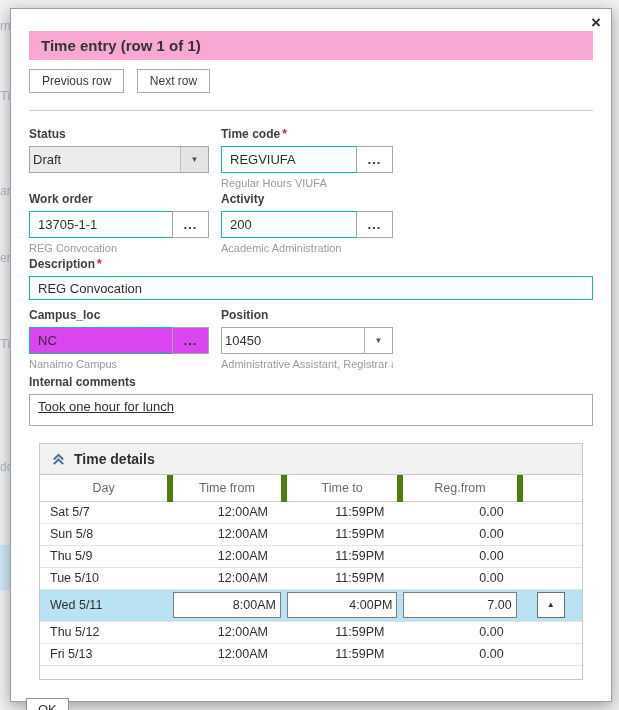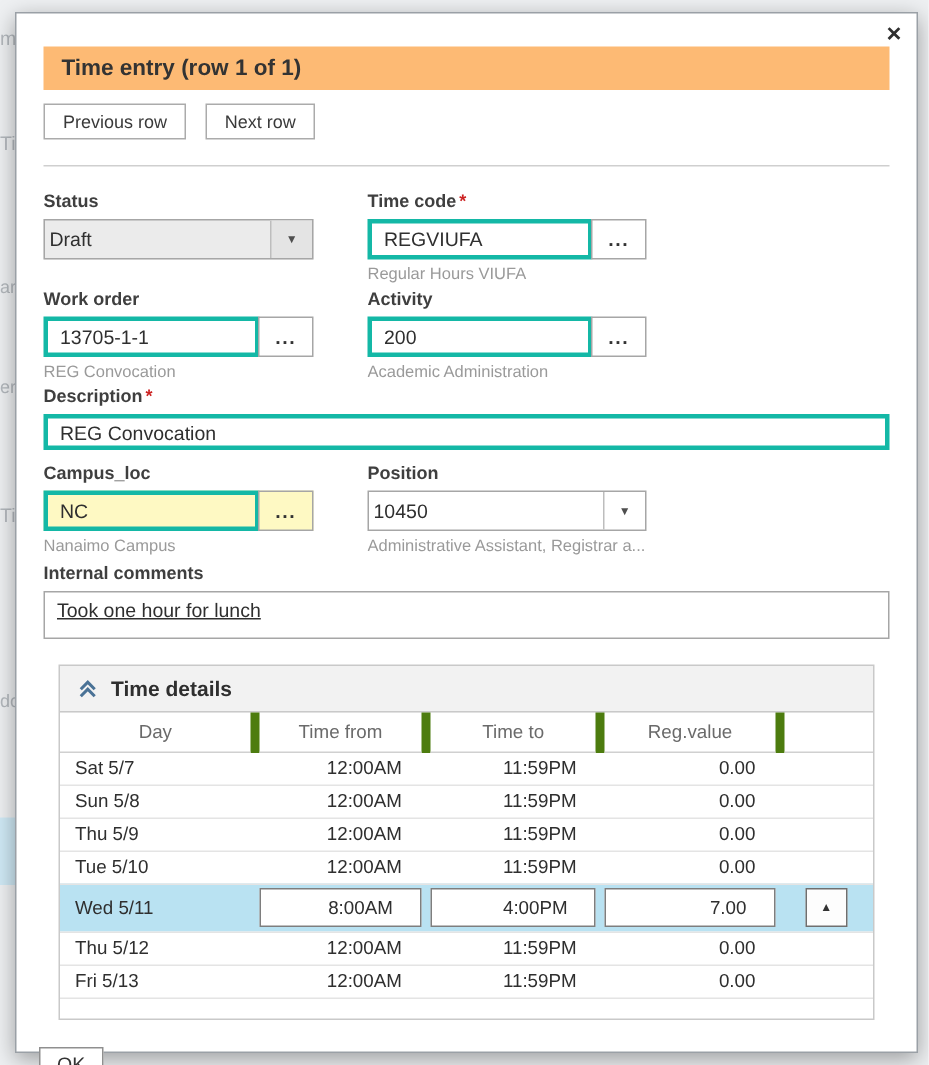--- a/index.html
+++ b/index.html
@@ -16,46 +16,46 @@
   .bg-frag.f4 { top:336px; }
   .bg-frag.f5 { top:460px; font-size:12px; }
   .bg-band { position:absolute; left:0; top:545px; width:10px; height:45px; background:#cfe9f5; }
 
   .dialog { position:absolute; left:10px; top:8px; width:602px; height:694px;
             background:#ffffff; border:1px solid #9aa0a6; box-shadow:0 4px 14px rgba(0,0,0,0.35); }
   .close-x { position:absolute; top:4px; right:10px; font-size:17px; font-weight:bold;
              color:#2f2f2f; cursor:pointer; line-height:20px; }
   .content { padding:0 18px; position:relative; height:100%; }
 
-  .titlebar { margin-top:22px; height:29px; line-height:29px; background:#fdba74;
+  .titlebar { margin-top:22px; height:29px; line-height:29px; background:#f9a8d4;
               font-size:15px; font-weight:bold; color:#333; padding-left:12px; }
   .navrow { margin-top:9px; }
   .btn { display:inline-block; background:#fff; border:1px solid #ababab; color:#3a3a3a;
          font-size:12px; padding:4px 12px; font-family:inherit; cursor:pointer; }
   .btn + .btn { margin-left:8px; }
   .sep { border-top:1px solid #cfcfcf; margin-top:17px; }
 
   .form { padding-top:8px; font-size:12px; }
   .frow { display:flex; margin-top:8px; }
   .field { width:180px; }
-  .field.col2 { margin-left:36px; width:186px; }
+  .field.col2 { margin-left:12px; width:172px; }
   .field.wide { width:100%; }
   .flabel { font-weight:bold; color:#3f3f3f; margin-bottom:5px; font-size:12px; }
   .req { color:#cc2222; margin-left:2px; }
   .helper { font-size:11px; color:#9a9a9a; margin-top:4px; min-height:13px;
             white-space:nowrap; overflow:hidden; }
 
   .lookup { display:flex; }
-  .tinput { height:27px; border:3px solid #14b8a6; padding:0 8px; font-size:13px; color:#2f2f2f;
+  .tinput { height:27px; border:1px solid #14b8a6; padding:0 8px; font-size:13px; color:#2f2f2f;
             font-family:inherit; width:100%; background:#fff; }
   .lookup .tinput { flex:1; min-width:0; }
   .ellipsis-btn { width:37px; height:27px; border:1px solid #a6a6a6; margin-left:-1px;
                   background:#fff; color:#333; font-size:13px; font-weight:bold; letter-spacing:1px;
                   cursor:pointer; font-family:inherit; }
-  .disabled .tinput, .ellipsis-btn.gray { background:#fef9c3; }
+  .disabled .tinput, .ellipsis-btn.gray { background:#d946ef; }
 
   .combo { height:27px; border:1px solid #a6a6a6; background:#fff; display:flex; align-items:center; }
   .combo .val { flex:1; padding:0 3px; font-size:13px; color:#2f2f2f; }
   .combo .arrow { width:28px; height:100%; border-left:1px solid #bdbdbd; display:flex;
                   align-items:center; justify-content:center; cursor:pointer; }
   .combo .arrow span { font-size:8px; color:#4f4f4f; }
   .combo.gray { background:#ebebeb; }
   .combo.gray .arrow { background:#e4e4e4; }
 
   .comments { width:100%; height:32px; border:1px solid #a6a6a6; font-family:inherit;
@@ -71,21 +71,21 @@
   .tdetails thead th { height:26px; font-weight:normal; color:#6a6a6a; font-size:12.5px;
                        border-bottom:1px solid #d0d0d0; border-left:6px solid #4d7c0f; text-align:center; }
   .tdetails thead th:first-child { border-left:none; }
   .tdetails tbody td { height:22px; border-bottom:1px solid #e4e4e4; }
   .tdetails td.day { padding-left:10px; text-align:left; }
   .tdetails td.num { text-align:right; padding-right:16px; }
   .tdetails tr.selected { background:#b9e2f2; }
   .tdetails tr.selected td { height:32px; padding-top:0; padding-bottom:0; }
   .tdetails tr.selected td.icell { padding:0 3px; }
   .cellinput { width:100%; height:26px; border:1px solid #7e7e7e; background:#fff;
-               text-align:right; padding-right:18px; font-size:12.5px; font-family:inherit; color:#2f2f2f; }
+               text-align:right; padding-right:4px; font-size:12.5px; font-family:inherit; color:#2f2f2f; }
   .up-btn { width:28px; height:26px; border:1px solid #6f6f6f; background:#fdfdfd; cursor:pointer;
             font-size:8px; color:#333; line-height:1; }
   .tdetails td.action { text-align:center; }
   .tdetails tr.empty td { height:14px; border-bottom:none; }
 
   .ok-btn { margin-top:18px; margin-left:-3px; background:#fff; border:1px solid #8f8f8f;
             color:#333; font-size:13px; padding:3px 11px; font-family:inherit; cursor:pointer; }
 </style>
 </head>
 <body>
@@ -207,21 +207,21 @@
               <col style="width:21%">
               <col style="width:21.5%">
               <col style="width:22%">
               <col style="width:11.5%">
           </colgroup>
           <thead>
             <tr>
               <th>Day</th>
               <th>Time from</th>
               <th>Time to</th>
-              <th>Reg.value</th>
+              <th>Reg.from</th>
               <th></th>
             </tr>
           </thead>
           <tbody>
             <tr>
               <td class="day">Sat 5/7</td>
               <td class="num">12:00AM</td>
               <td class="num">11:59PM</td>
               <td class="num">0.00</td>
               <td class="action"></td>

